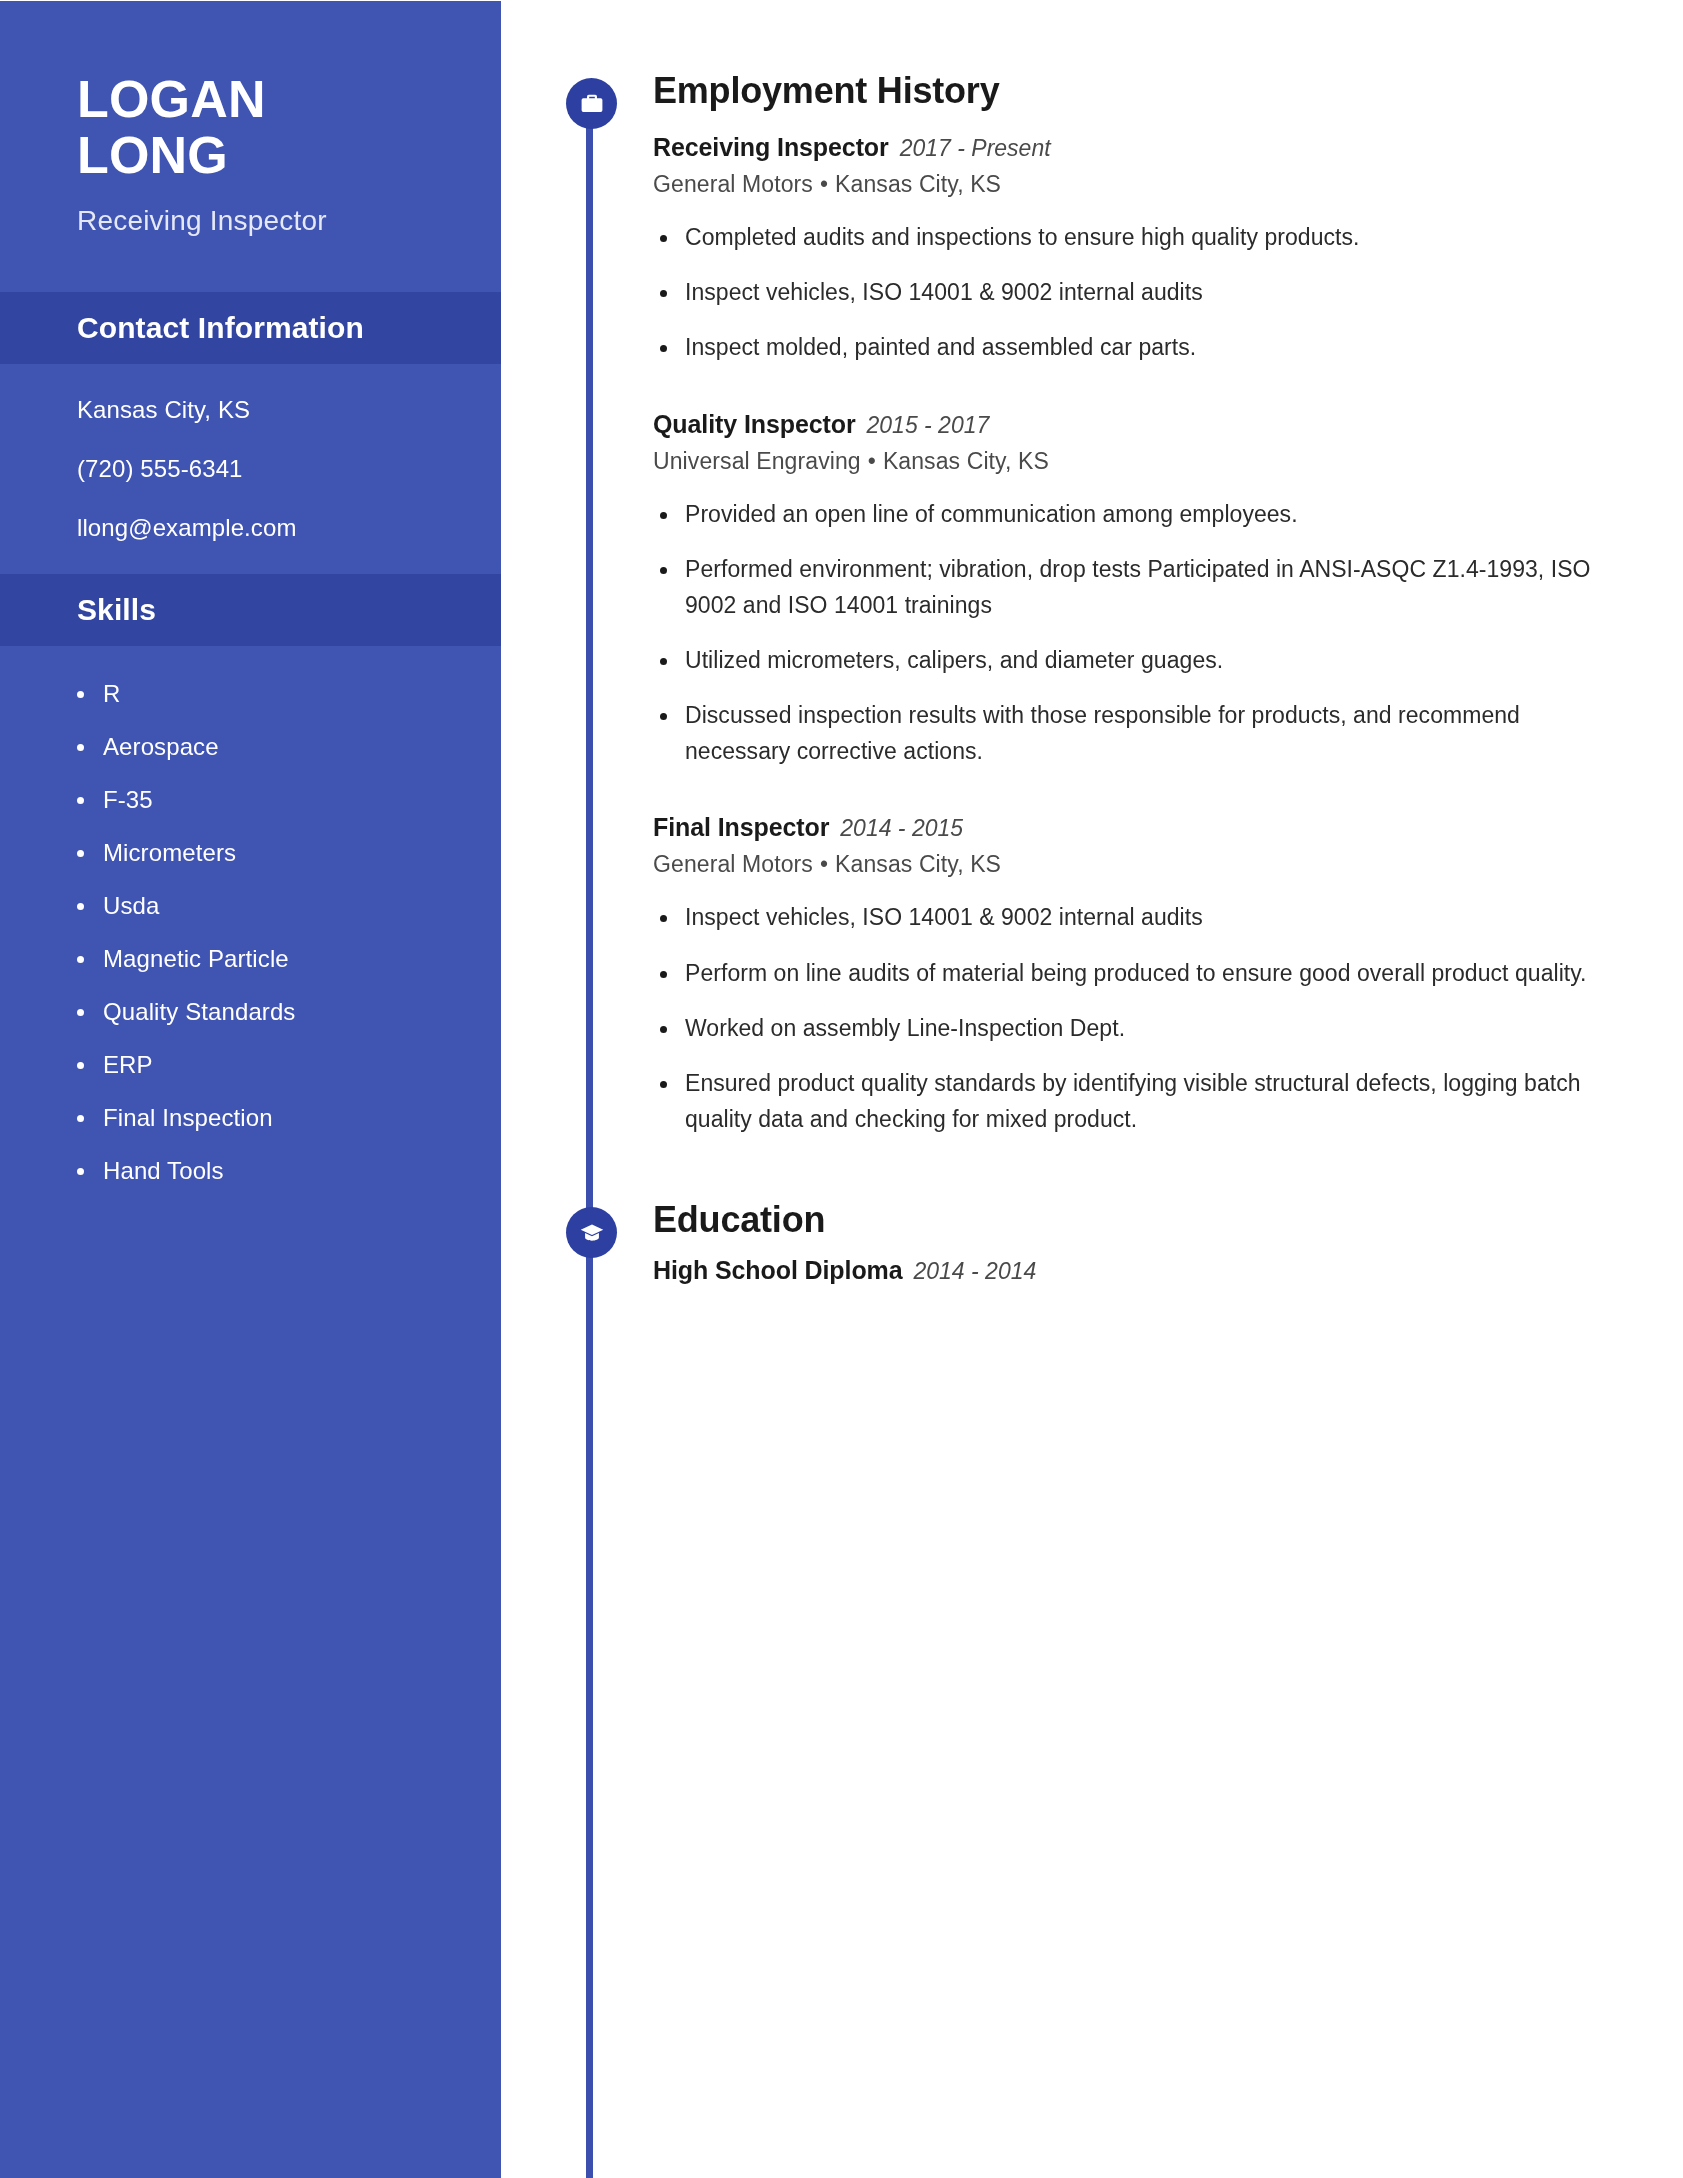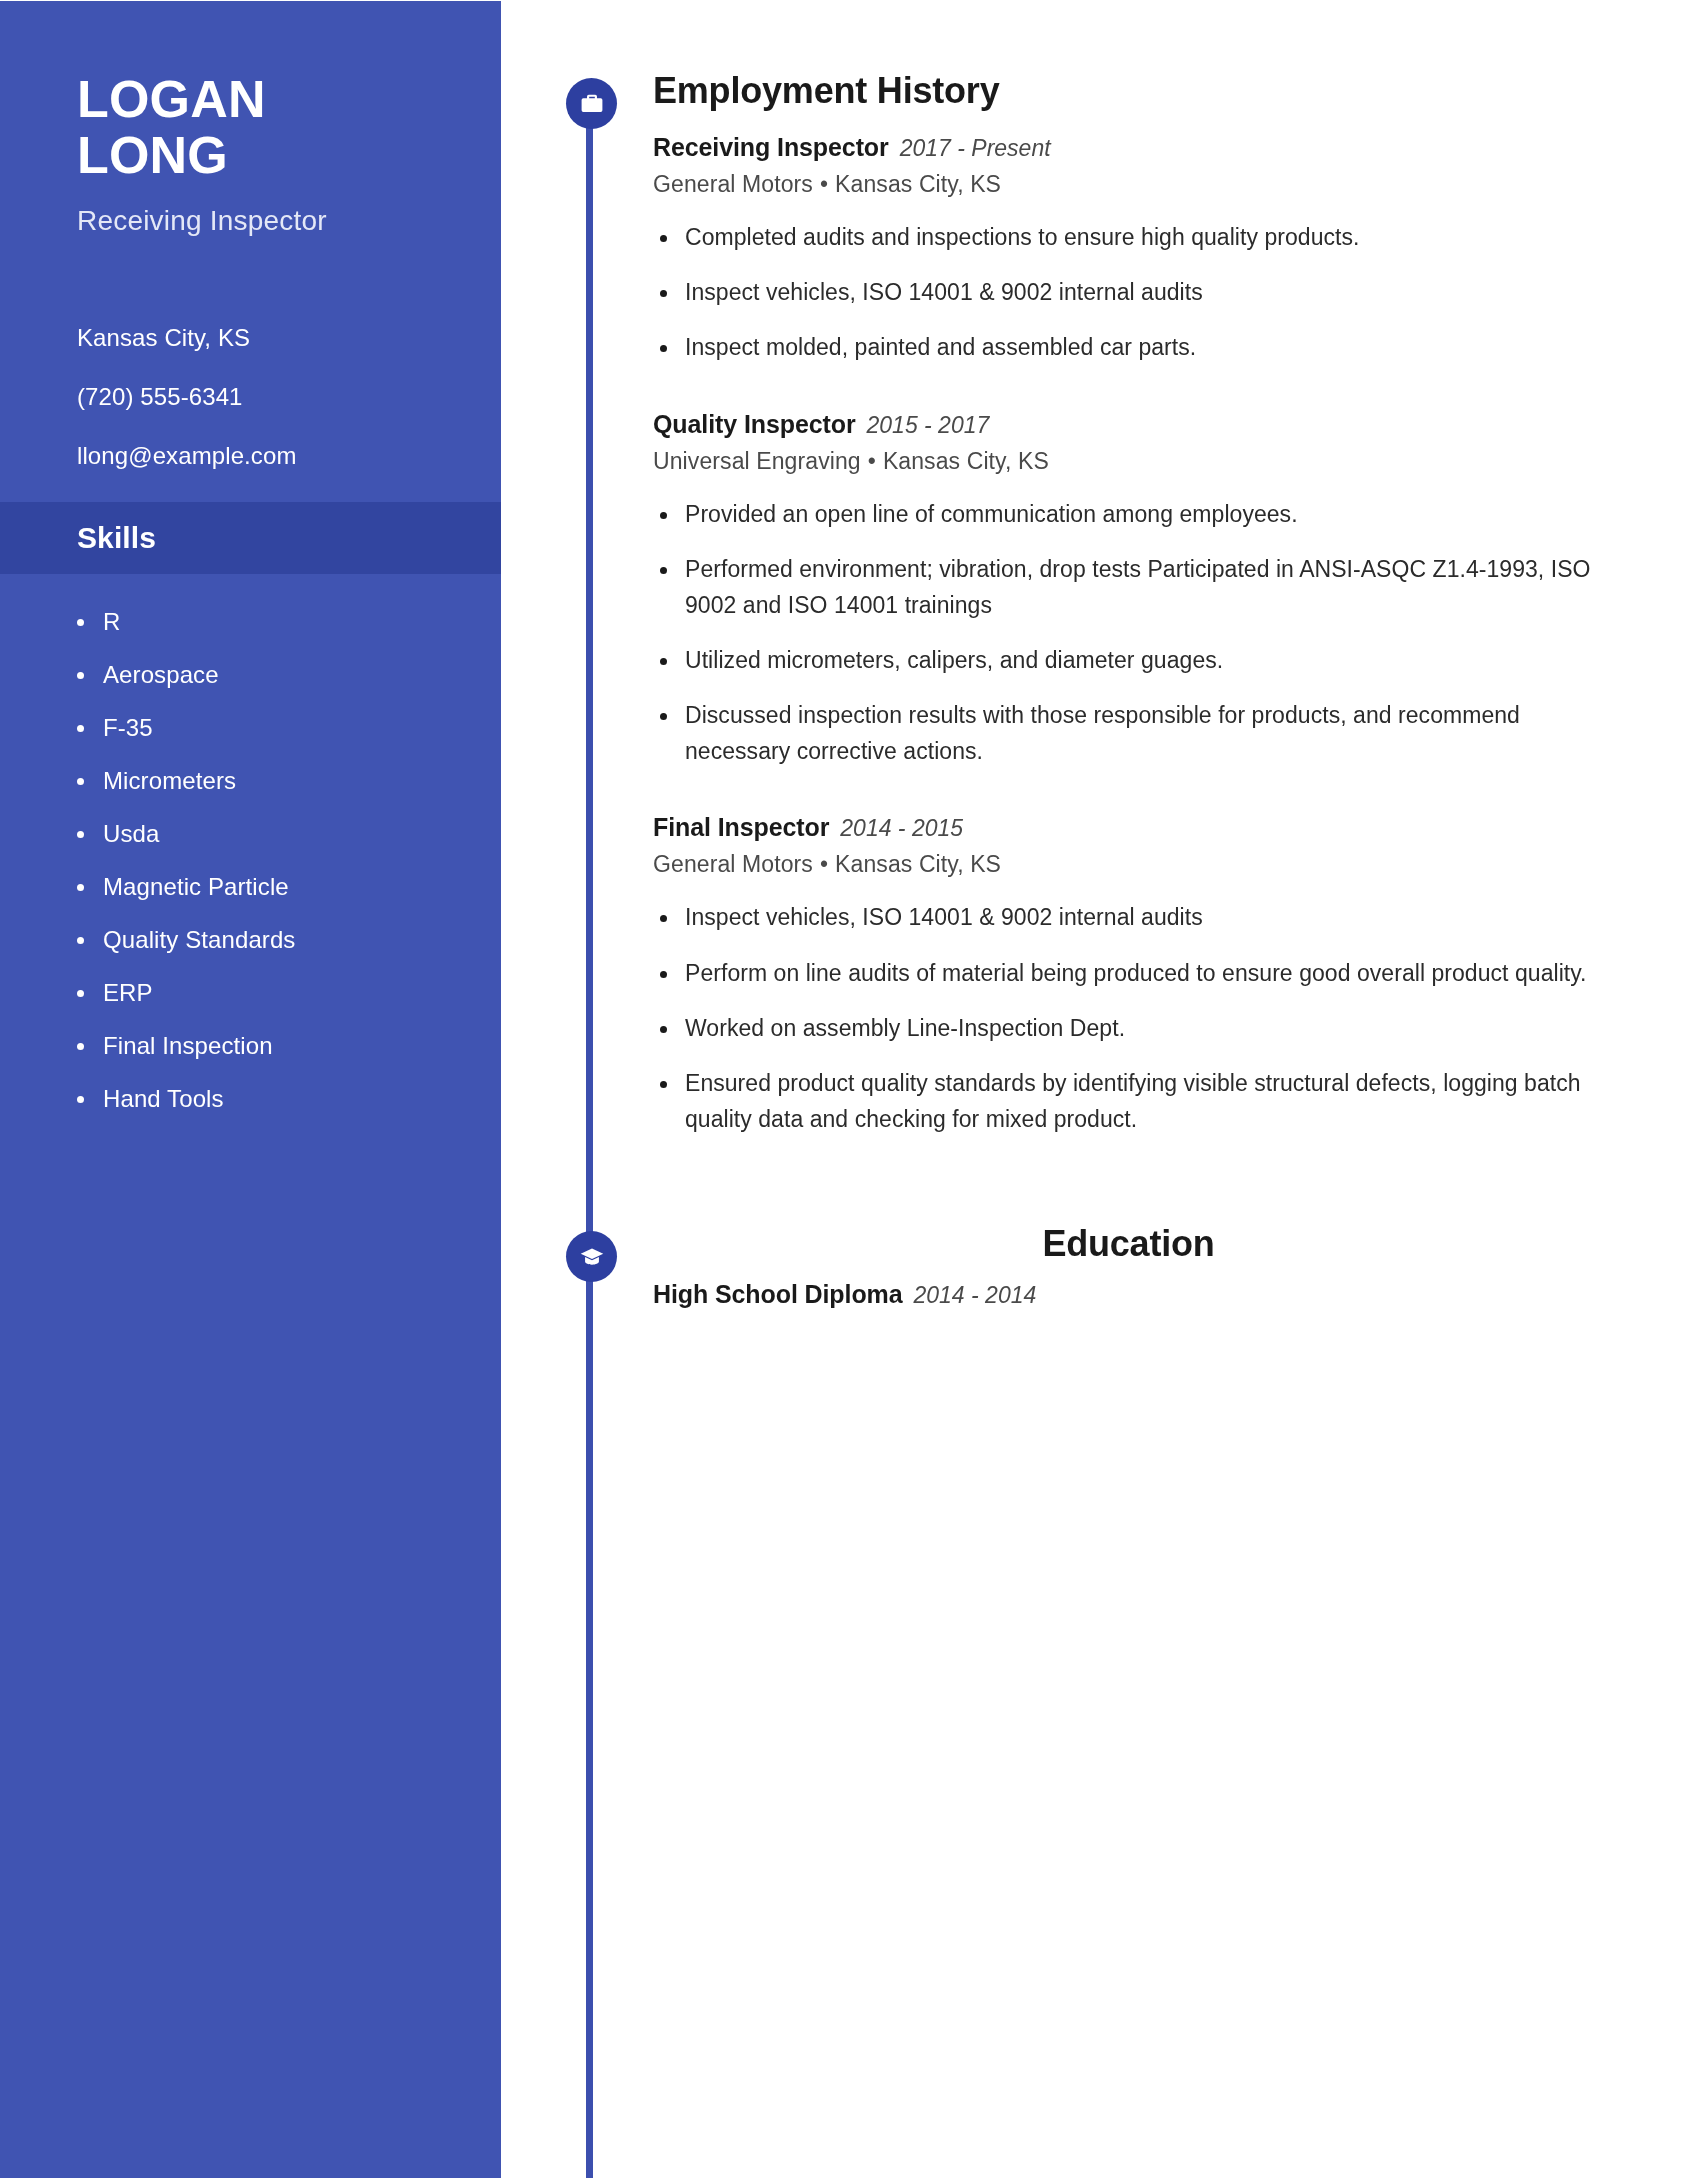--- a/index.html
+++ b/index.html
@@ -118,21 +118,21 @@
     width: 1129px;
     height: 2178px;
     padding: 71px 79px 0 0;
   }
 
   .block {
     position: relative;
     padding-left: 99px;
   }
 
-  .block + .block { margin-top: 87px; text-align: center; }
+  .block + .block { margin-top: 63px; }
 
   .marker {
     position: absolute;
     left: 12px;
     top: 7px;
     width: 51px;
     height: 51px;
     border-radius: 50%;
     background: #2d3fa0;
     display: flex;
@@ -223,20 +223,23 @@
   <aside class="sidebar">
 
     <div class="identity">
       <div class="full-name">
         <div>LOGAN</div>
         <div>LONG</div>
       </div>
       <div class="job-title">Receiving Inspector</div>
     </div>
 
+    <div class="section-band">
+      <div class="section-band-title">Contact Information</div>
+    </div>
 
     <div class="contact-list">
       <div class="contact-line">Kansas City, KS</div>
       <div class="contact-line">(720) 555-6341</div>
       <div class="contact-line">llong@example.com</div>
     </div>
 
     <div class="section-band">
       <div class="section-band-title">Skills</div>
     </div>

